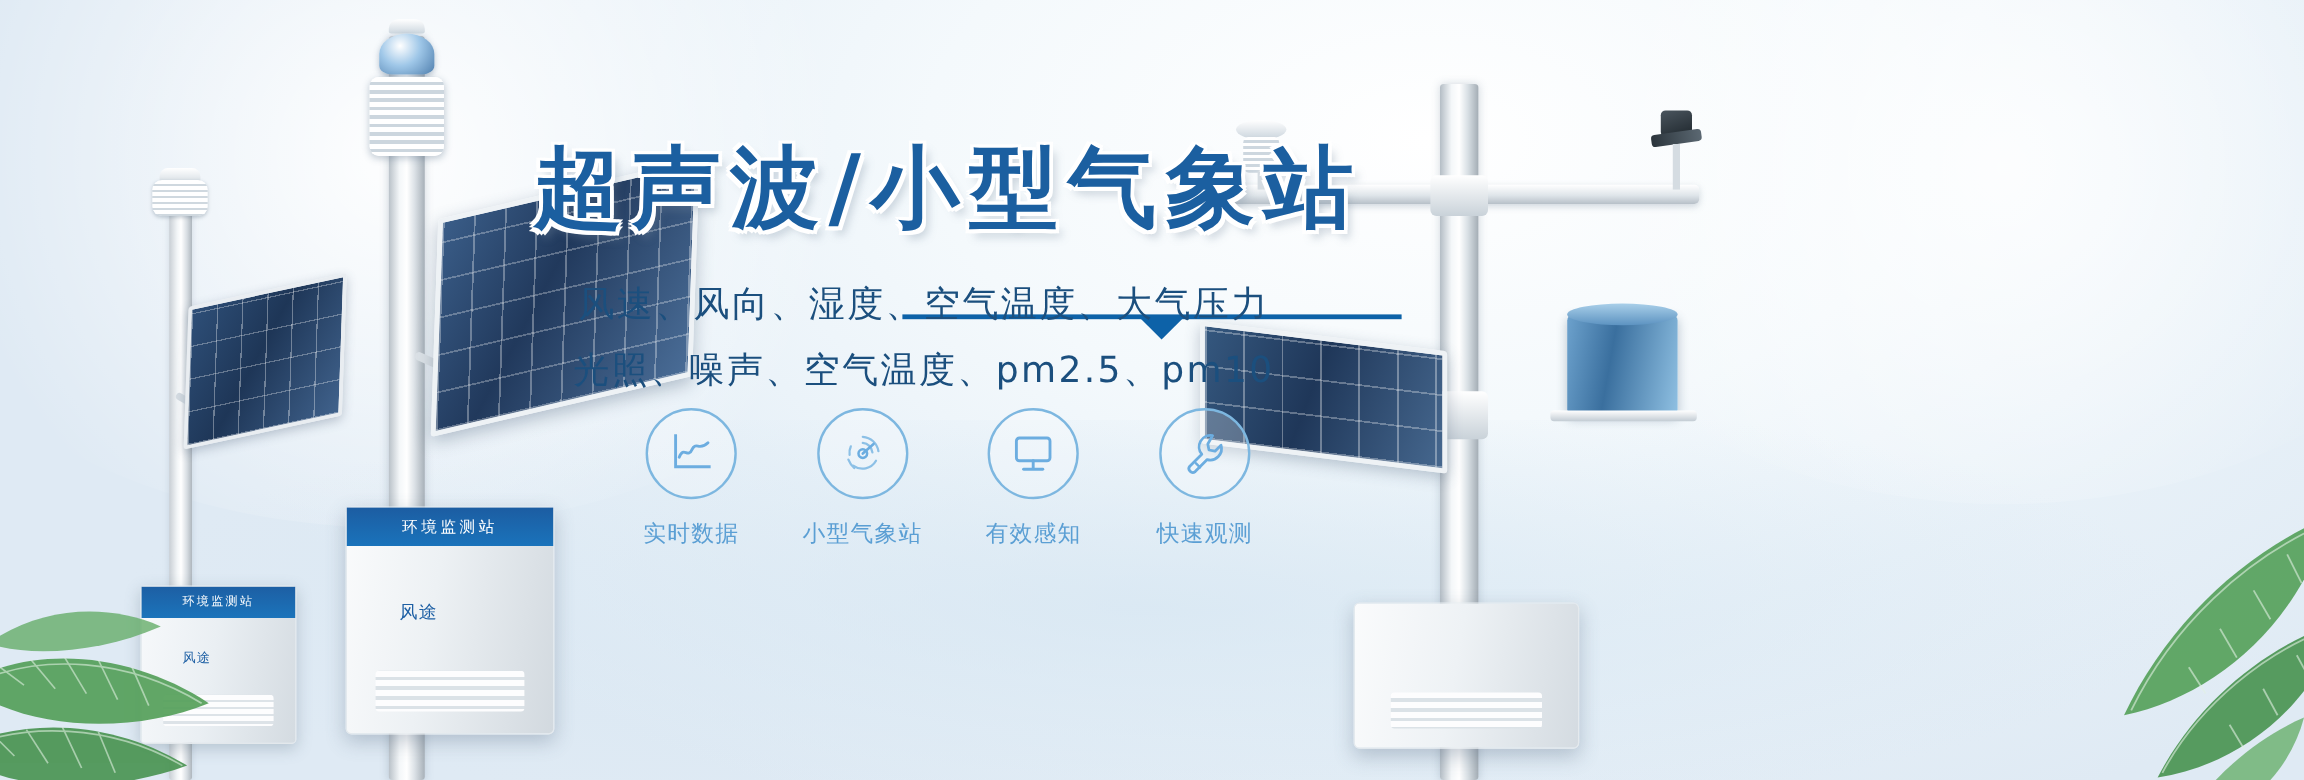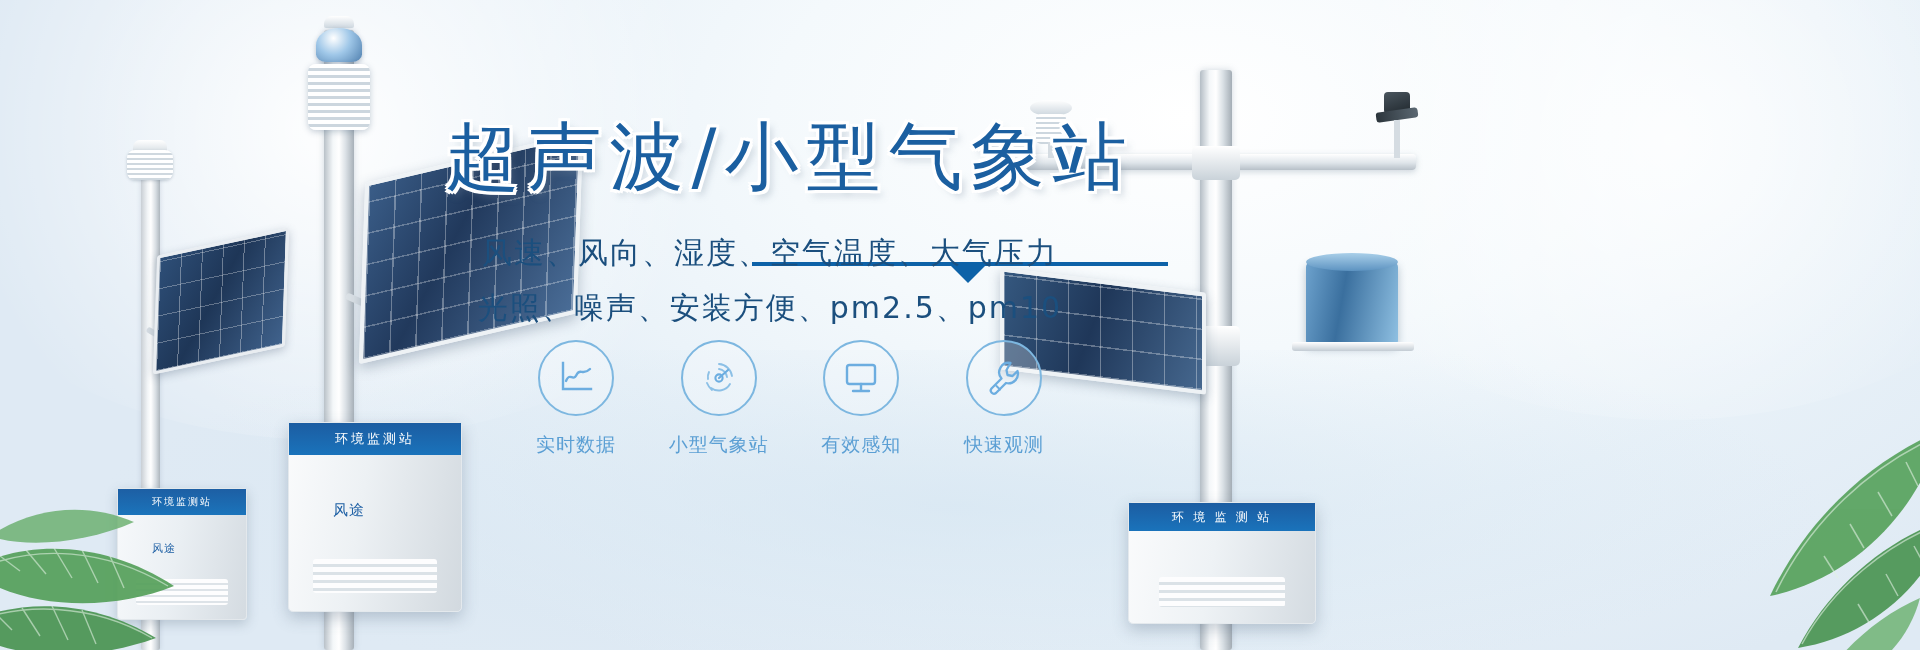--- a/index.html
+++ b/index.html
@@ -137,21 +137,21 @@
 
   
   .leaf{position:absolute;}
   .leafL{left:-40px;bottom:-20px;width:300px;height:230px;}
   .leafR{right:-30px;bottom:-40px;width:330px;height:300px;}
 
   
   .content{position:absolute;left:0;top:0;width:1920px;height:650px;}
   .title{
     position:absolute;left:440px;top:108px;width:700px;text-align:center;
-    font-size:74px;font-weight:normal;letter-spacing:8px;color:#1b5fa0;
+    font-size:74px;font-weight:bold;letter-spacing:8px;color:#1b5fa0;
     font-family:"DejaVu Sans","Liberation Sans",sans-serif;
     text-shadow:
       3px 3px 0 #ffffff, -3px 3px 0 #ffffff, 3px -3px 0 #ffffff, -3px -3px 0 #ffffff,
       0 3px 0 #ffffff, 0 -3px 0 #ffffff, 3px 0 0 #ffffff, -3px 0 0 #ffffff,
       5px 6px 7px rgba(120,140,160,.35);
     white-space:nowrap;
   }
   .divider{position:absolute;left:752px;top:262px;width:416px;height:4px;background:#0d62a8;}
   .divider .tri{position:absolute;left:198px;top:3px;width:0;height:0;
     border-left:18px solid transparent;border-right:18px solid transparent;border-top:18px solid #0d62a8;}
@@ -222,23 +222,20 @@
     </div>
     <div class="vane">
       <div class="cup"></div>
         <div class="tail"></div>
         <div class="stem"></div>
     </div>
     <div class="rain"></div>
     <div class="shelf"></div>
     <div class="panel"></div>
     <div class="box">
-      <div class="bar">
-          <span>环 境 监 测 站</span>
-        </div>
       <div class="vent"></div>
     </div>
   </div>
 
   <svg class="leaf leafL" viewBox="0 0 300 230">
     <g fill="#55a05a" opacity=".92">
       <path d="M8 130 C70 96 150 104 214 146 C150 172 62 170 8 130 Z"></path>
       <path d="M0 186 C58 156 134 160 196 198 C130 222 48 222 0 186 Z" fill="#4a9452"></path>
       <path d="M30 96 C74 66 128 62 174 82 C124 104 64 108 30 96 Z" fill="#63ac66" opacity=".85"></path>
     </g>
@@ -278,21 +275,21 @@
 
   <div class="content">
 
     <div class="title">超声波/小型气象站</div>
 
     <div class="divider">
       <span class="tri"></span>
     </div>
 
     <div class="subline sub1">风速、风向、湿度、空气温度、大气压力</div>
-    <div class="subline sub2">光照、噪声、安装方便、pm2.5、pm10</div>
+    <div class="subline sub2">光照、噪声、空气温度、pm2.5、pm10</div>
 
     <div class="features">
 
       <div class="feat">
         <div class="circ">
           <svg width="40" height="38" viewBox="0 0 40 38">
             <path d="M7 4 L7 30 L35 30" fill="none" stroke="#6cade0" stroke-width="2.4" stroke-linecap="square"></path>
             <path d="M10 22 C14 12 17 24 21 15 C24 9 27 17 34 10" fill="none" stroke="#6cade0" stroke-width="2.4" stroke-linecap="round" stroke-linejoin="round"></path>
           </svg>
         </div>

